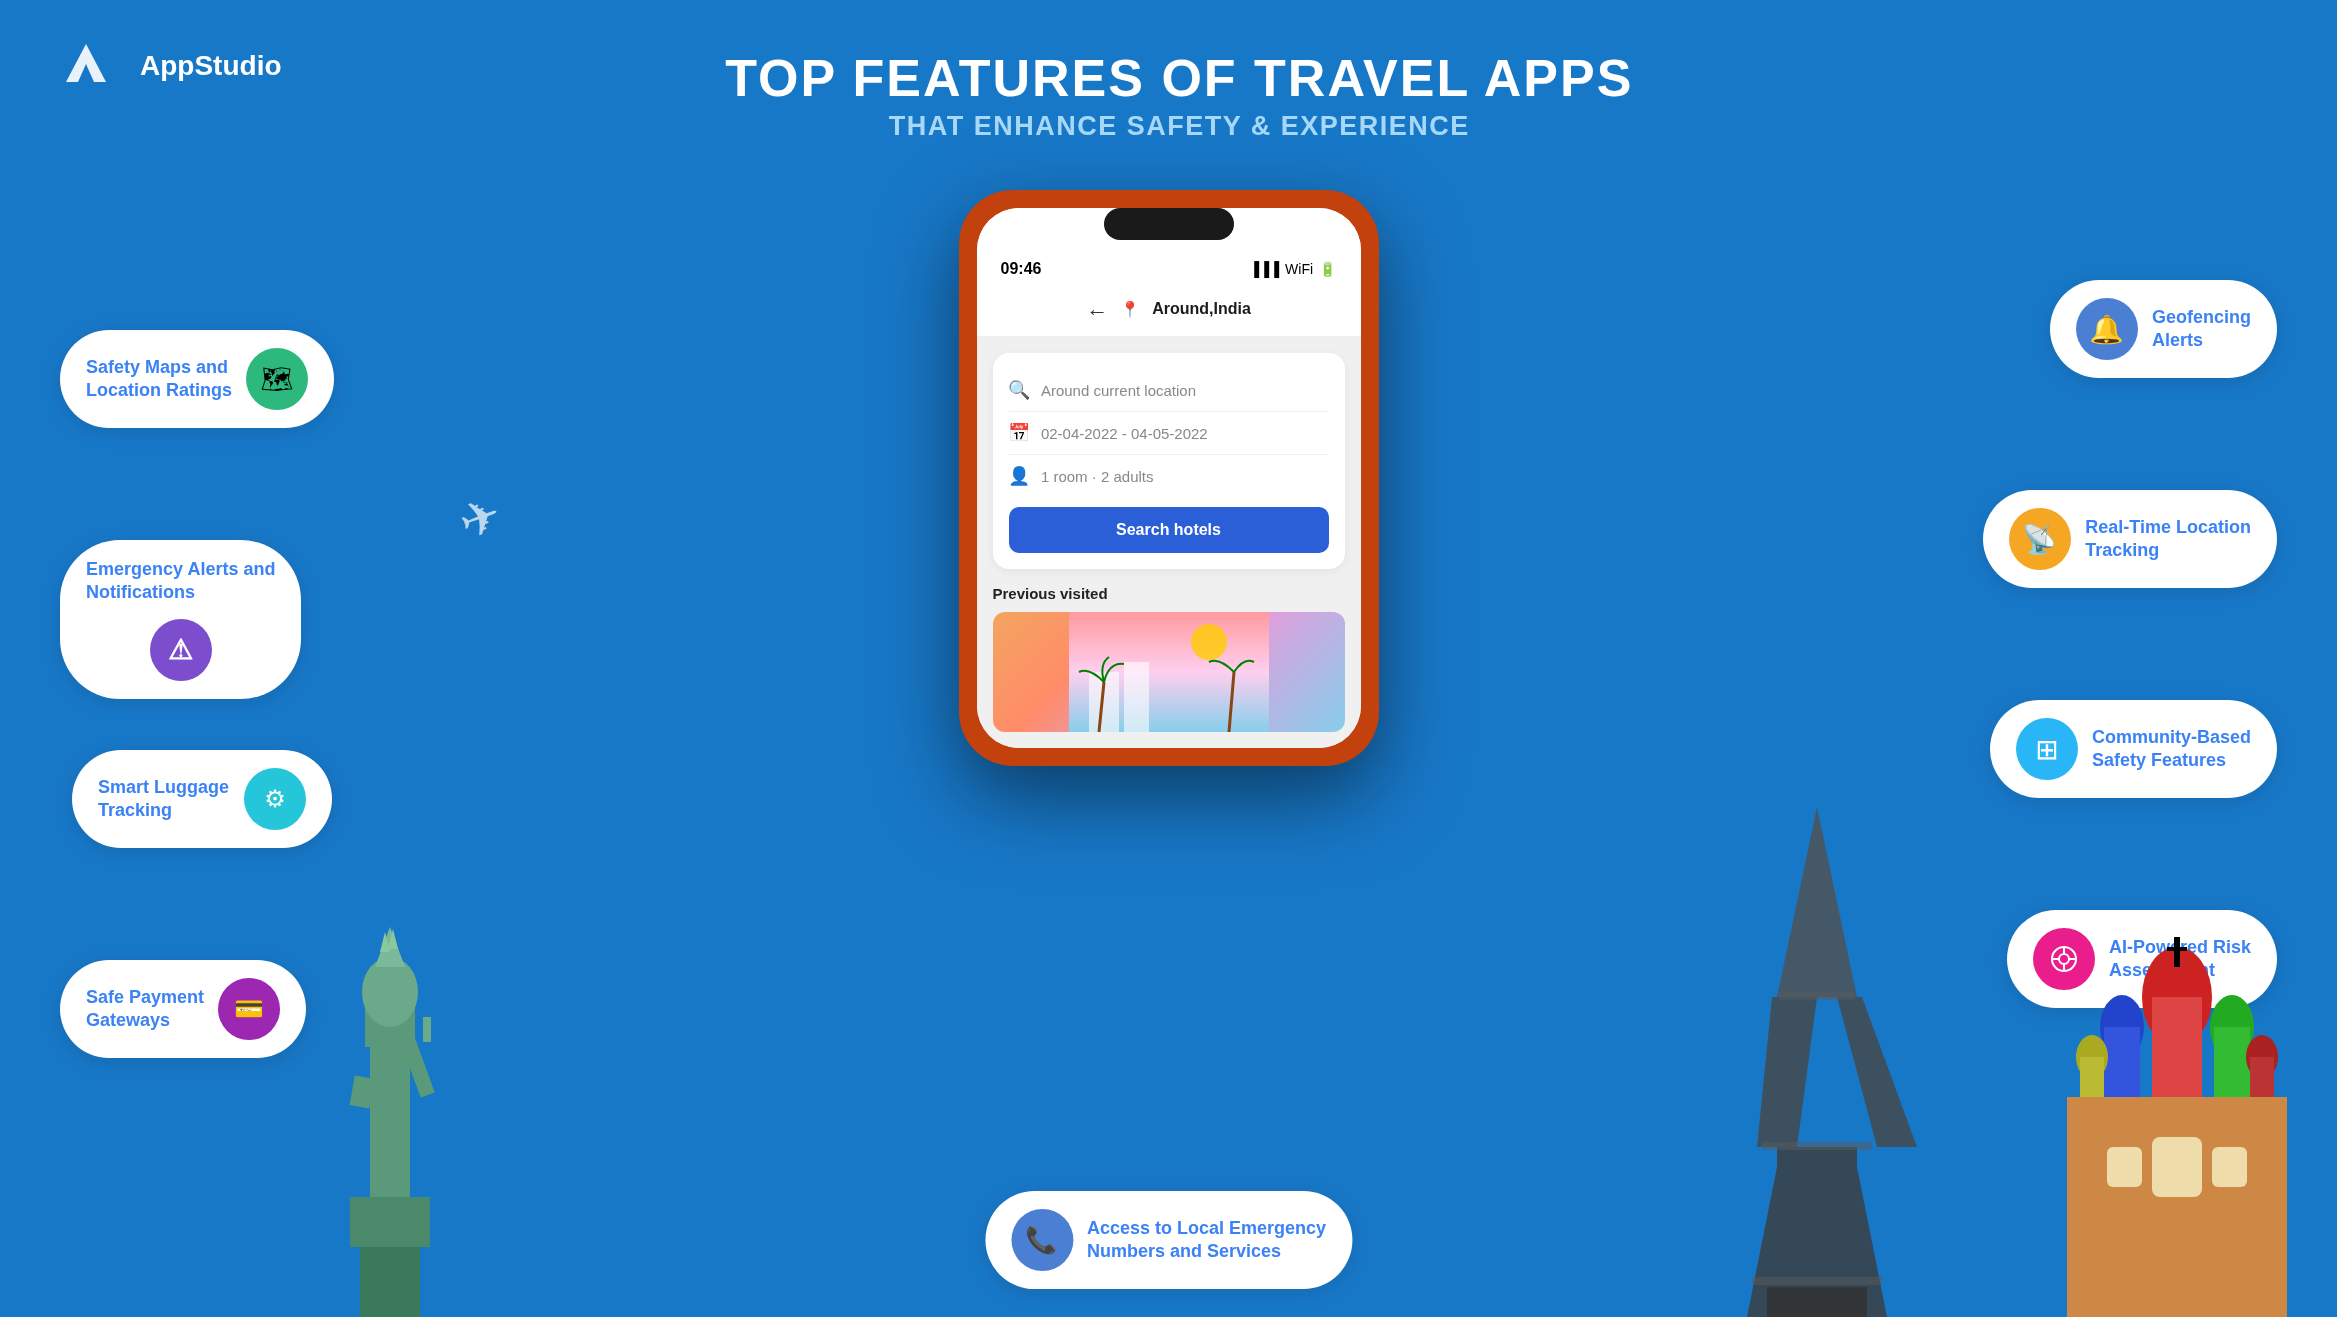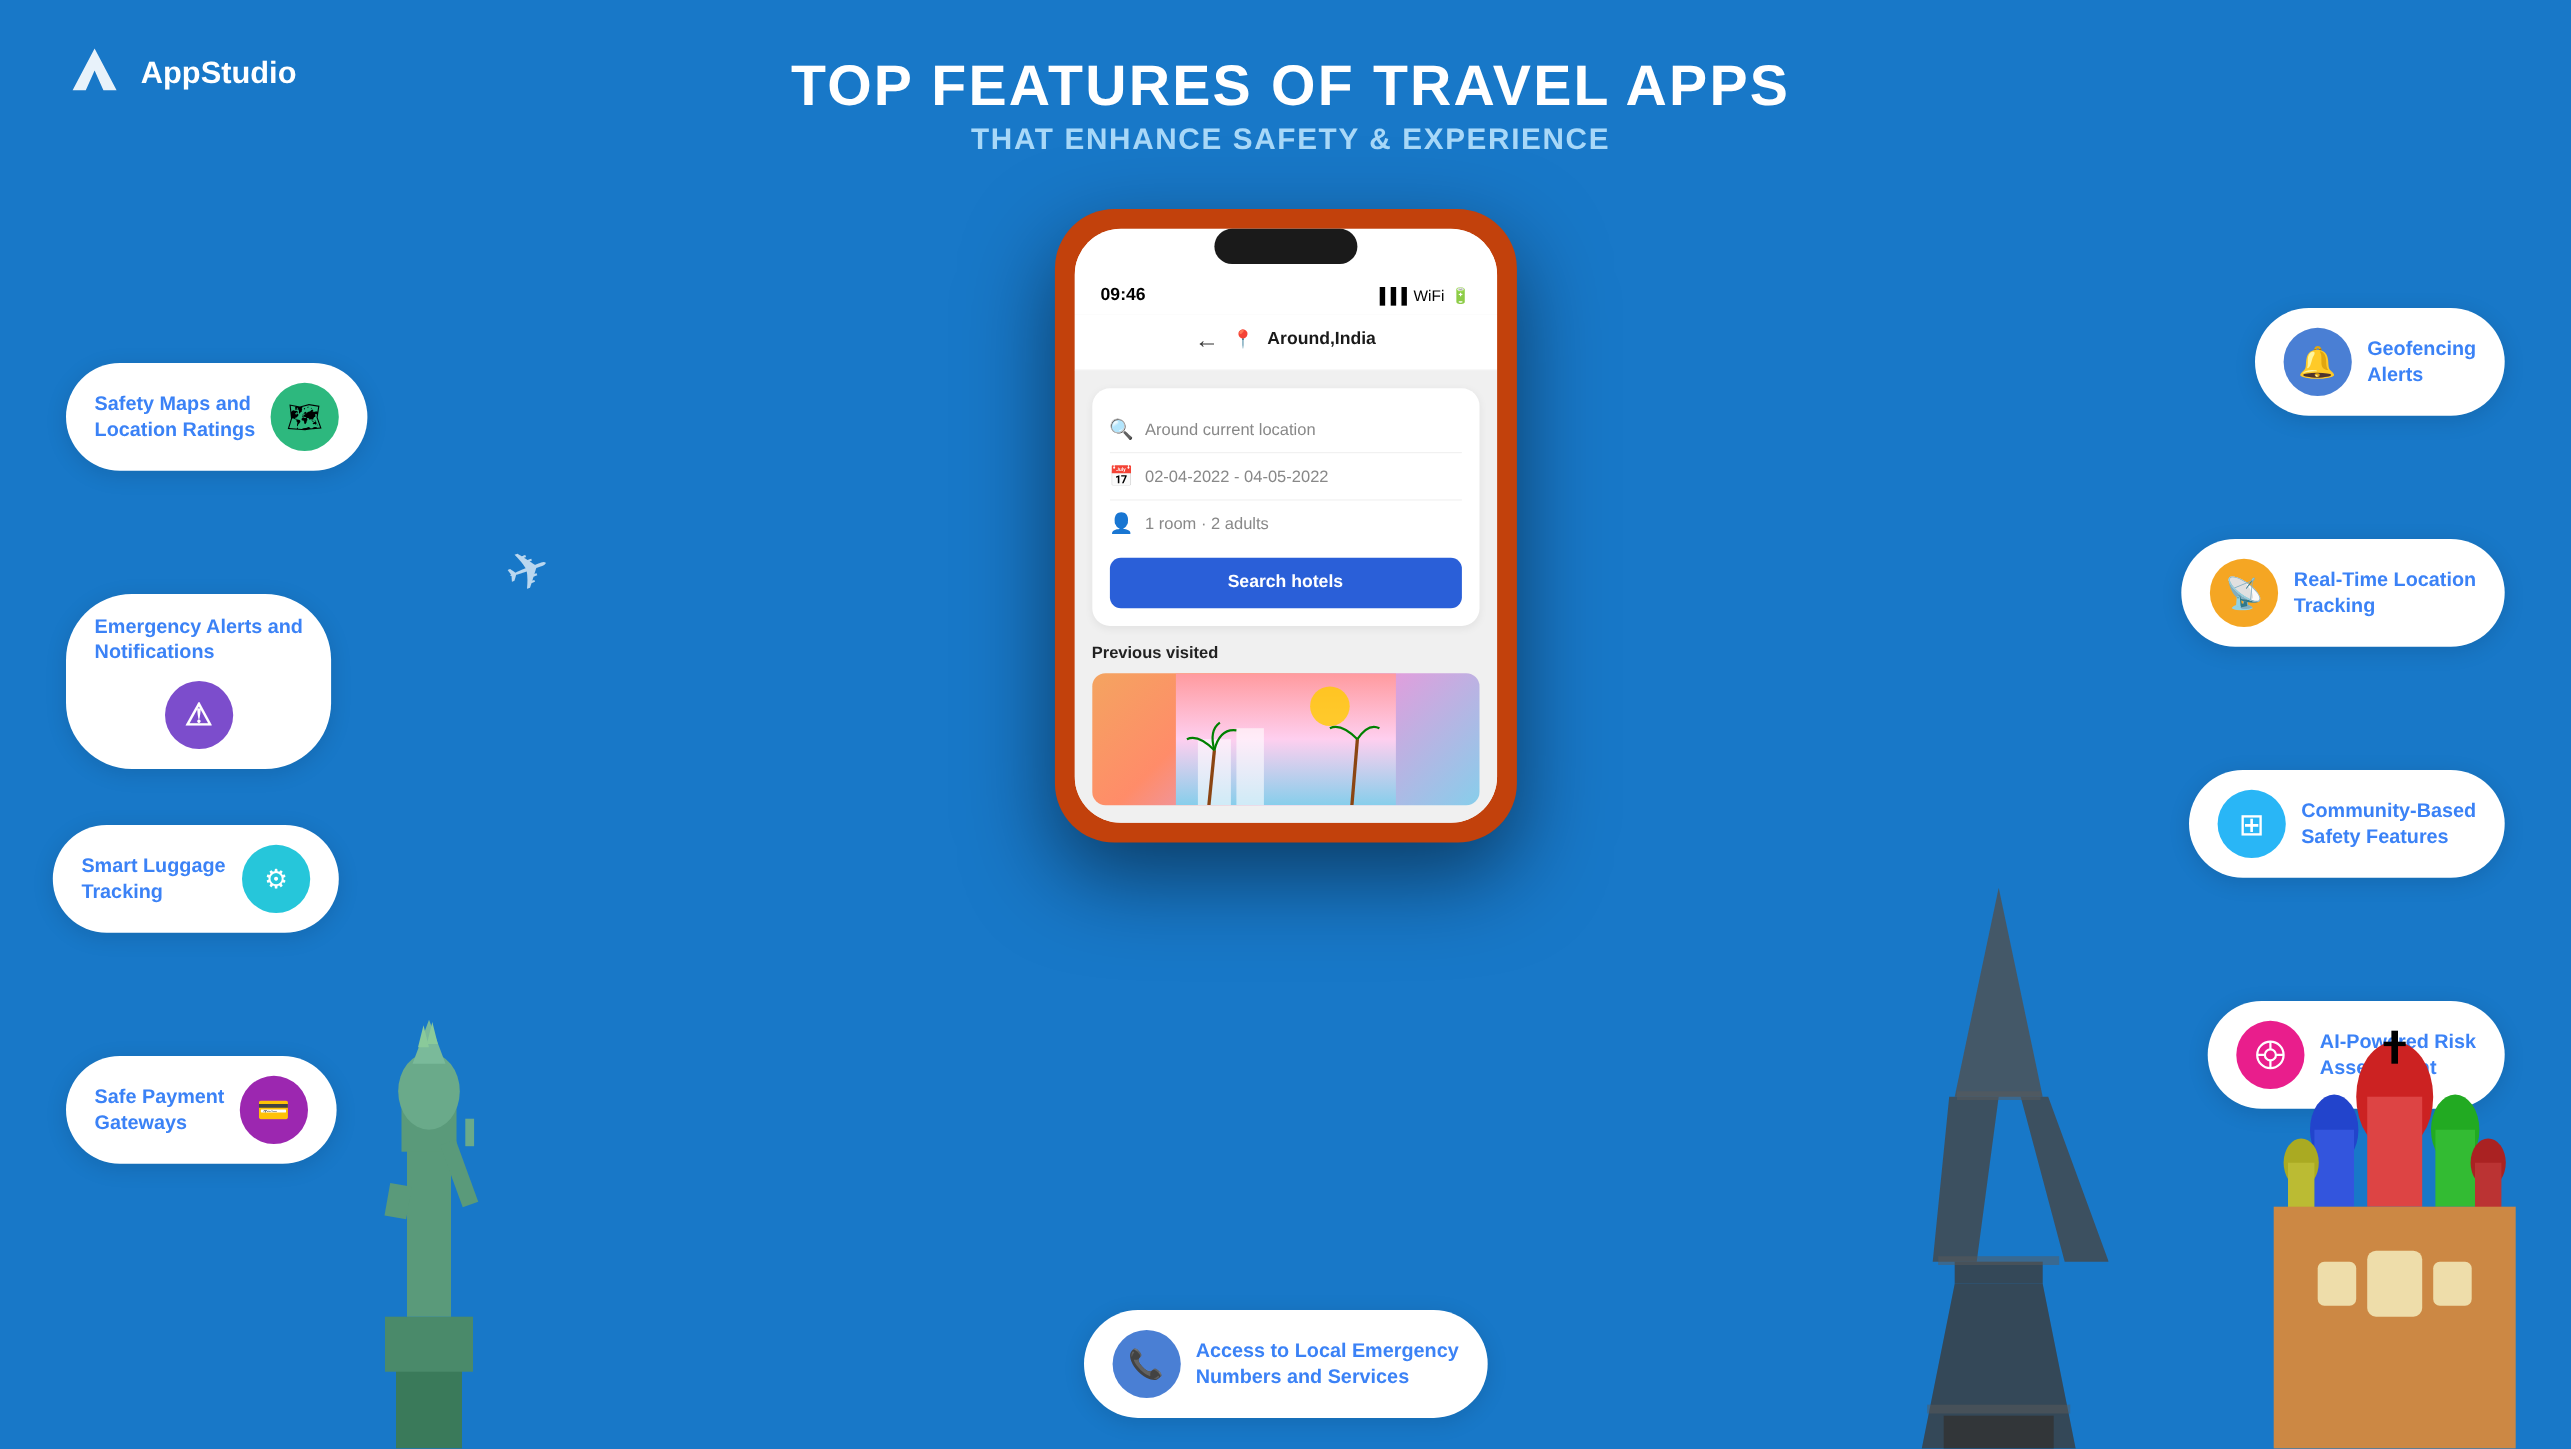--- a/index.html
+++ b/index.html
@@ -18,21 +18,21 @@
       top: 0; left: 0; right: 0;
       padding: 40px 60px 0;
       display: flex;
       align-items: flex-start;
       justify-content: space-between;
     }
 
     .logo {
       display: flex;
       align-items: center;
-      gap: 16px;
+      gap: 28px;
     }
     .logo-icon {
       width: 52px; height: 52px;
     }
     .logo-text {
       color: white;
       font-size: 28px;
       font-weight: 600;
     }
 
@@ -428,21 +428,21 @@
 <div class="feature-pill pill-safety-maps" style="left:60px;top:330px;">
   <span class="pill-text">Safety Maps and<br>Location Ratings</span>
   <div class="pill-icon icon-green">🗺</div>
 </div>
 
 <div class="feature-pill pill-emergency" style="left:60px;top:540px;">
   <span class="pill-text">Emergency Alerts and<br>Notifications</span>
   <div class="pill-icon icon-purple" style="color:white;font-size:28px;font-weight:900;">⚠</div>
 </div>
 
-<div class="feature-pill pill-luggage" style="left:48px;top:750px;gap:15px;">
+<div class="feature-pill pill-luggage" style="left:72px;top:750px;gap:15px;">
   <span class="pill-text">Smart Luggage<br>Tracking</span>
   <div class="pill-icon" style="background:#26c6da;color:white;font-size:24px;">⚙</div>
 </div>
 
 <div class="feature-pill pill-payment" style="left:60px;top:960px;">
   <span class="pill-text">Safe Payment<br>Gateways</span>
   <div class="pill-icon" style="background:#9c27b0;color:white;font-size:24px;">💳</div>
 </div>
 
 <div class="feature-pill pill-geofencing" style="right:60px;top:280px;">

